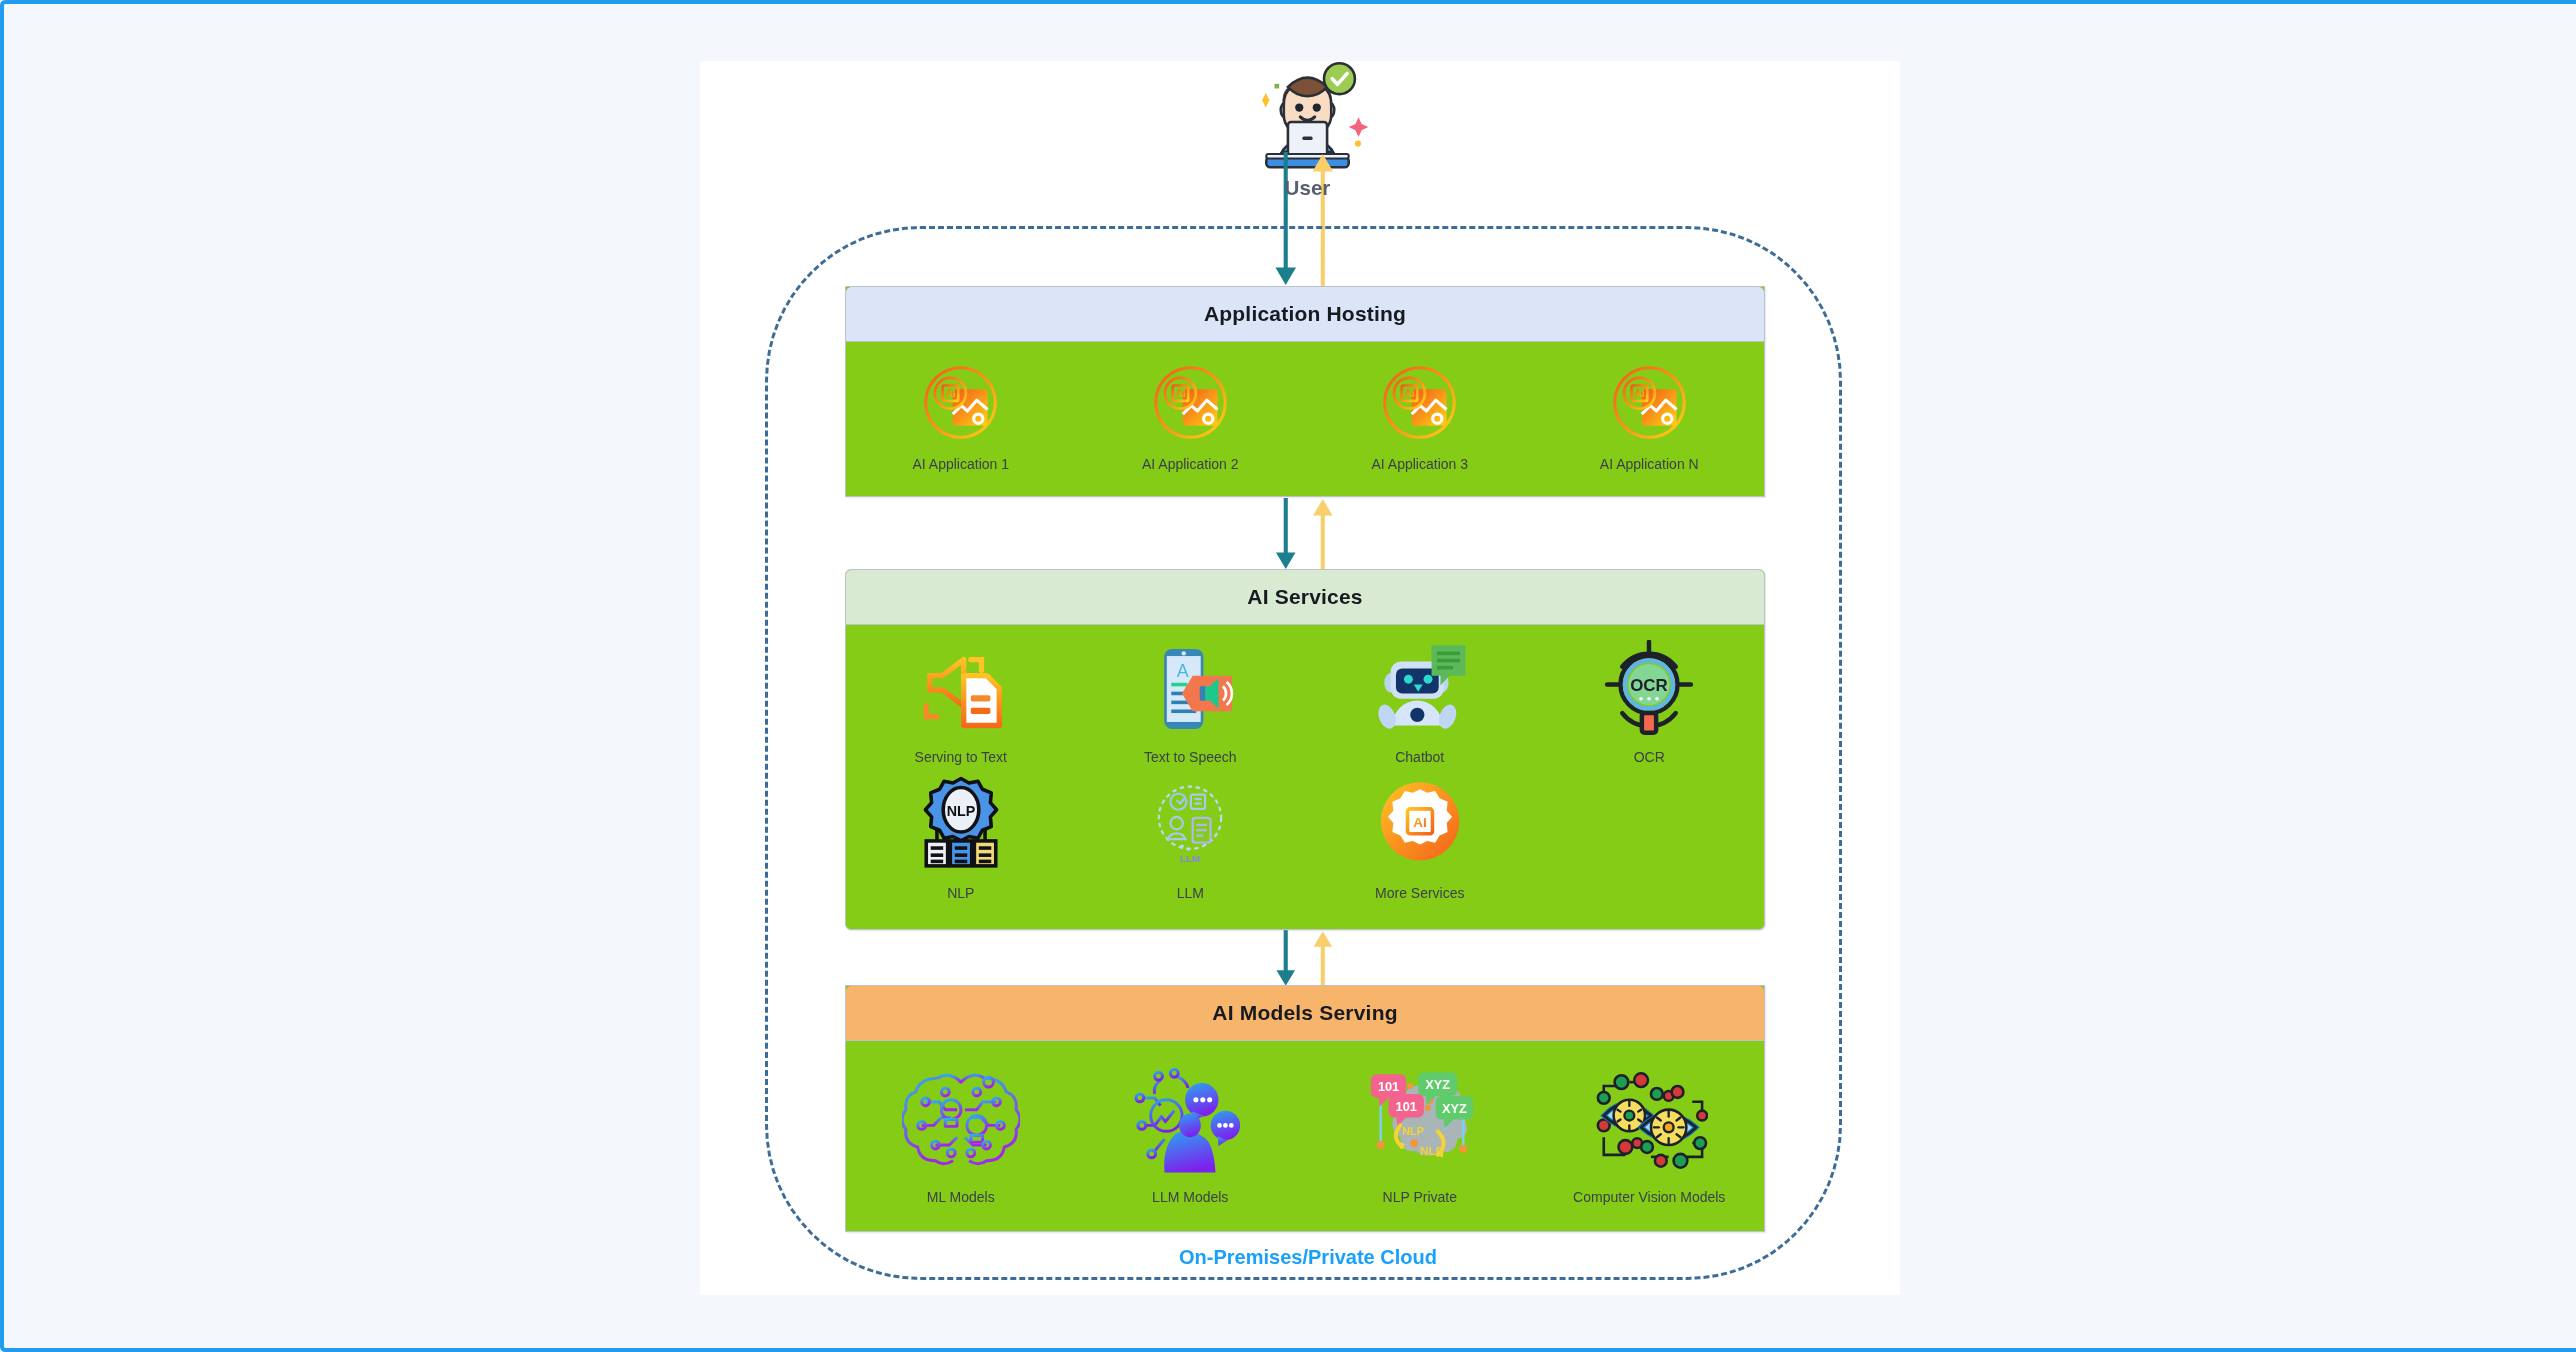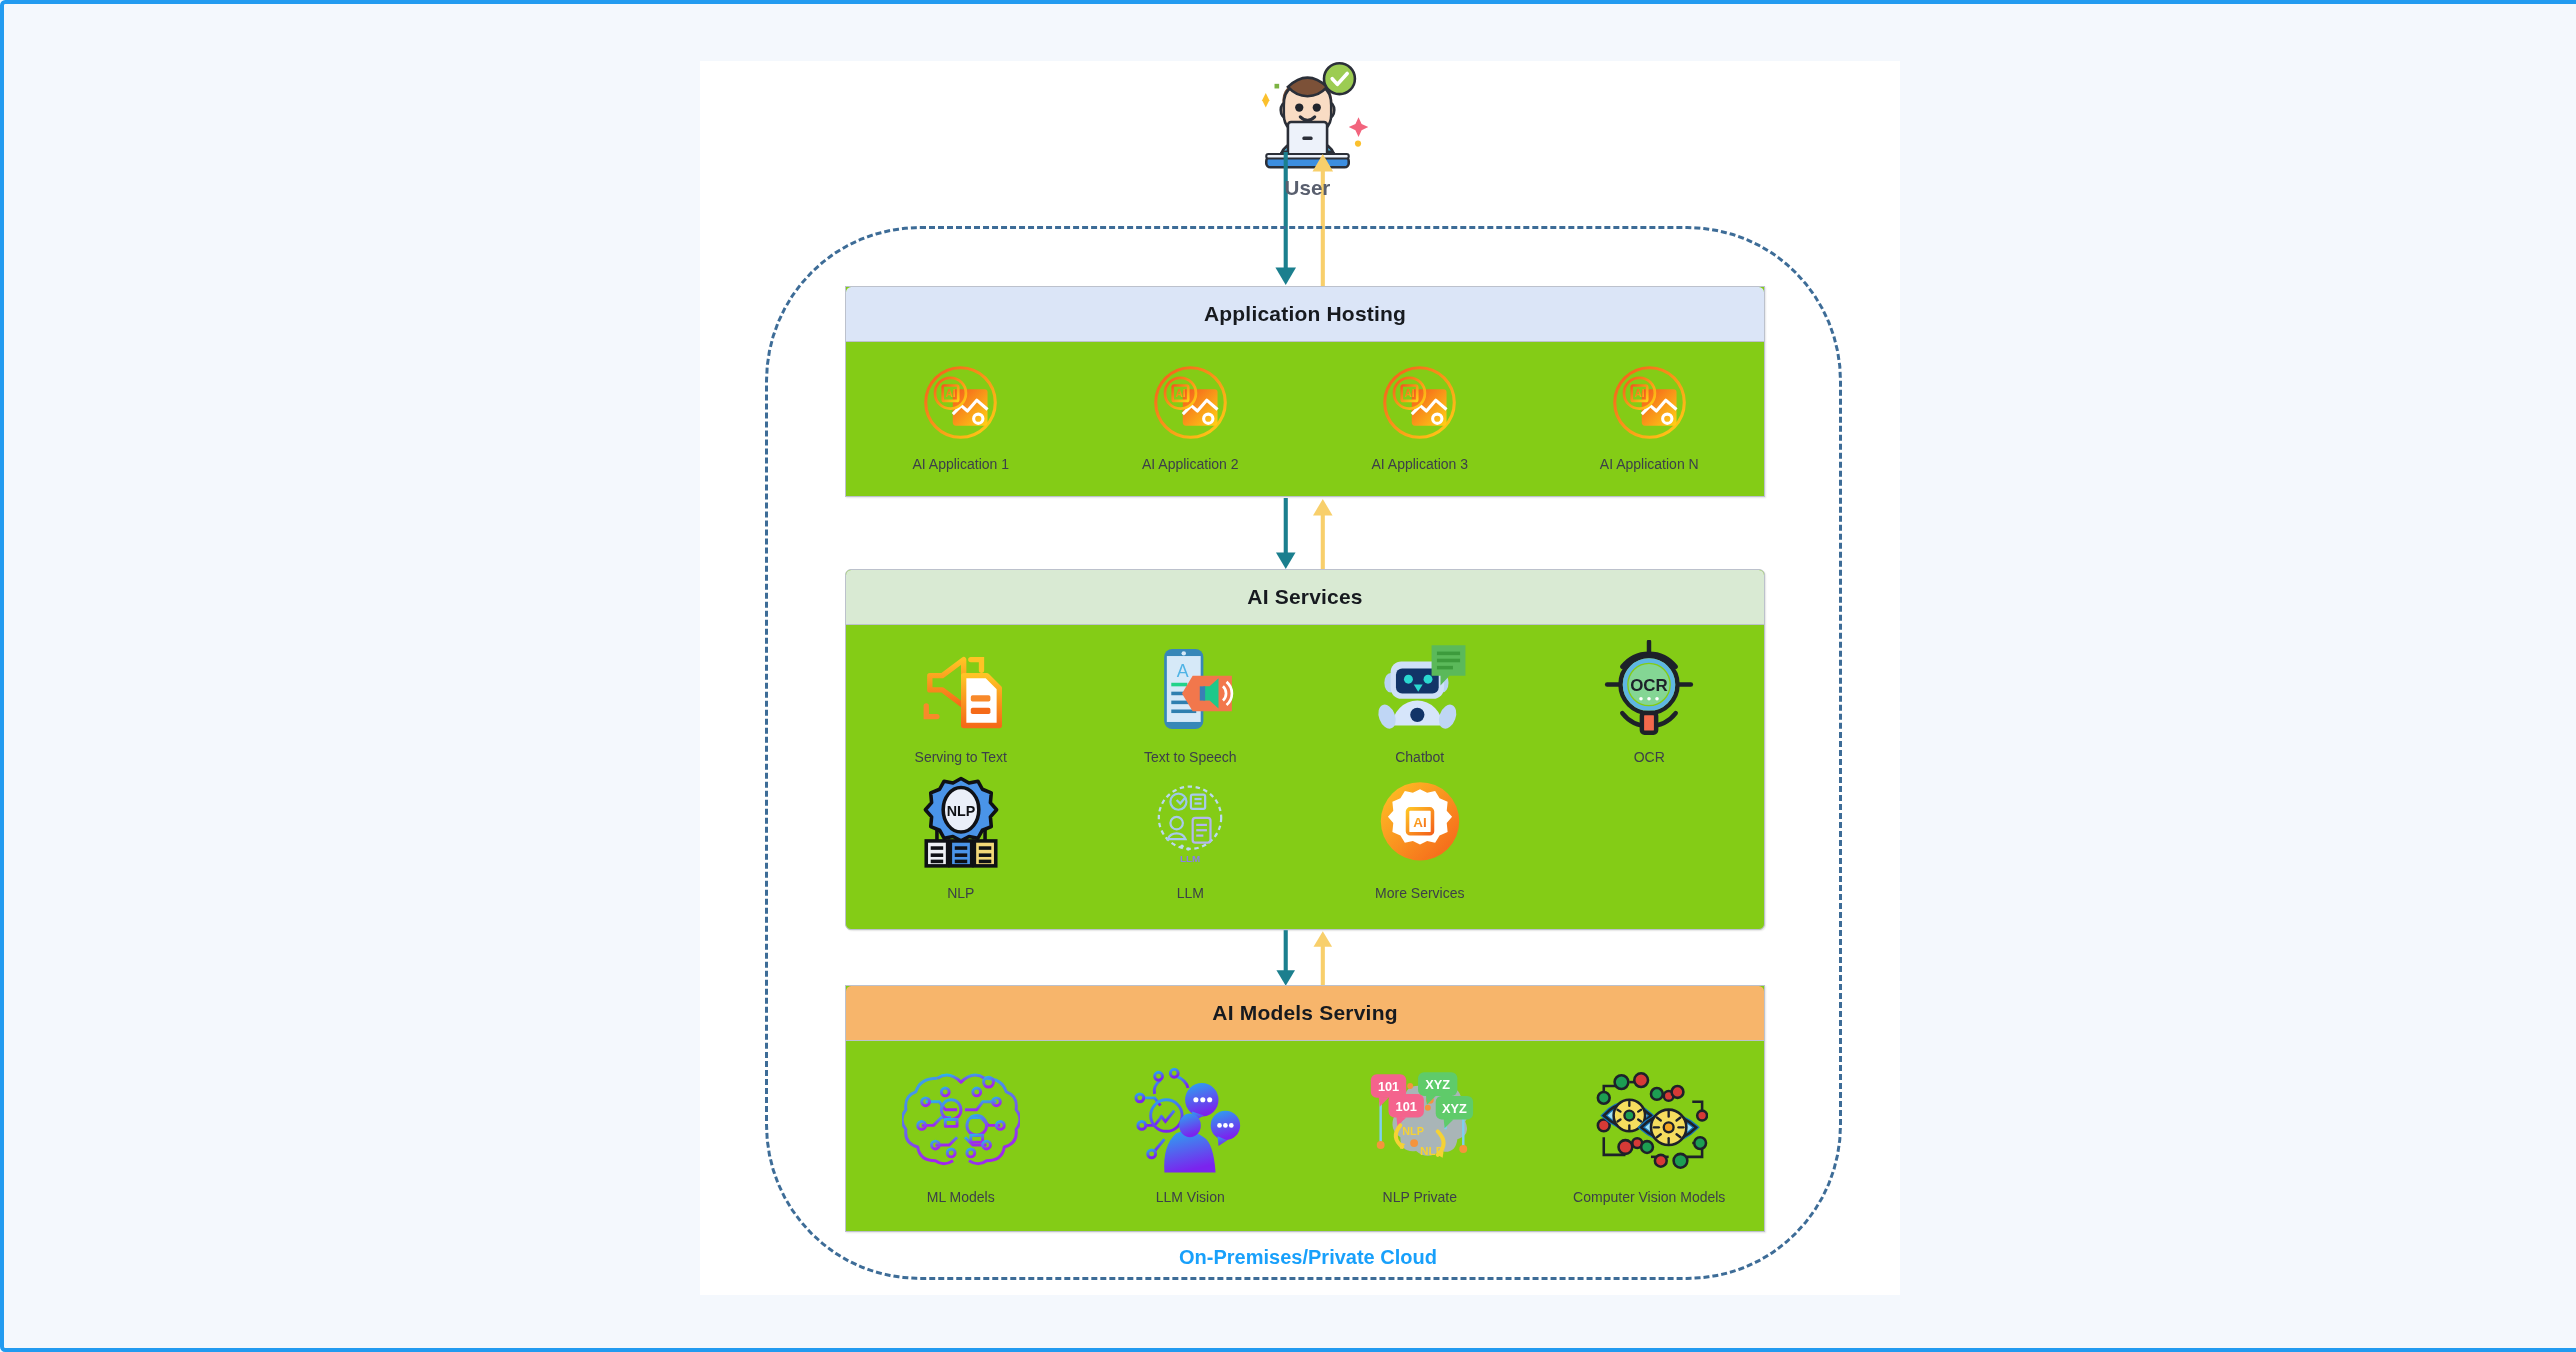--- a/index.html
+++ b/index.html
@@ -591,21 +591,21 @@
           <path d="M88 73 l1 10 9 -6z" fill="url(#llmg)"></path>
           <g fill="#fff">
               <circle cx="90" cy="62" r="2.4"></circle>
               <circle cx="96" cy="62" r="2.4"></circle>
               <circle cx="102" cy="62" r="2.4"></circle>
             </g>
           <path d="M46 70 q14 -6 28 4 q10 6 12 36 h-52 q-2 -28 12 -40z" fill="url(#llmg)"></path>
           <ellipse cx="60" cy="62" rx="11" ry="12" fill="url(#llmg)"></ellipse>
         </svg>
       </div>
-      <div class="tile-label">LLM Vision</div>
+      <div class="tile-label">LLM Models</div>
     </div>
 
     <div class="tile">
       <div class="tile-art">
         <svg width="118" height="111" viewBox="0 0 120 110">
           <path d="M34 52 q-6 -14 10 -18 q2 -14 18 -12 q14 -10 24 2 q16 -2 16 14 q12 8 4 20 q6 14 -8 18 q-2 16 -18 12 q-12 10 -24 0 q-16 2 -16 -14 q-12 -8 -6 -22z" fill="#b3aee6" opacity="0.78"></path>
           <g fill="none" stroke="#7ed0ef" stroke-width="2.5">
             <path d="M20 38 v42"></path>
               <path d="M42 34 v24"></path>
               <path d="M86 44 v22"></path>

